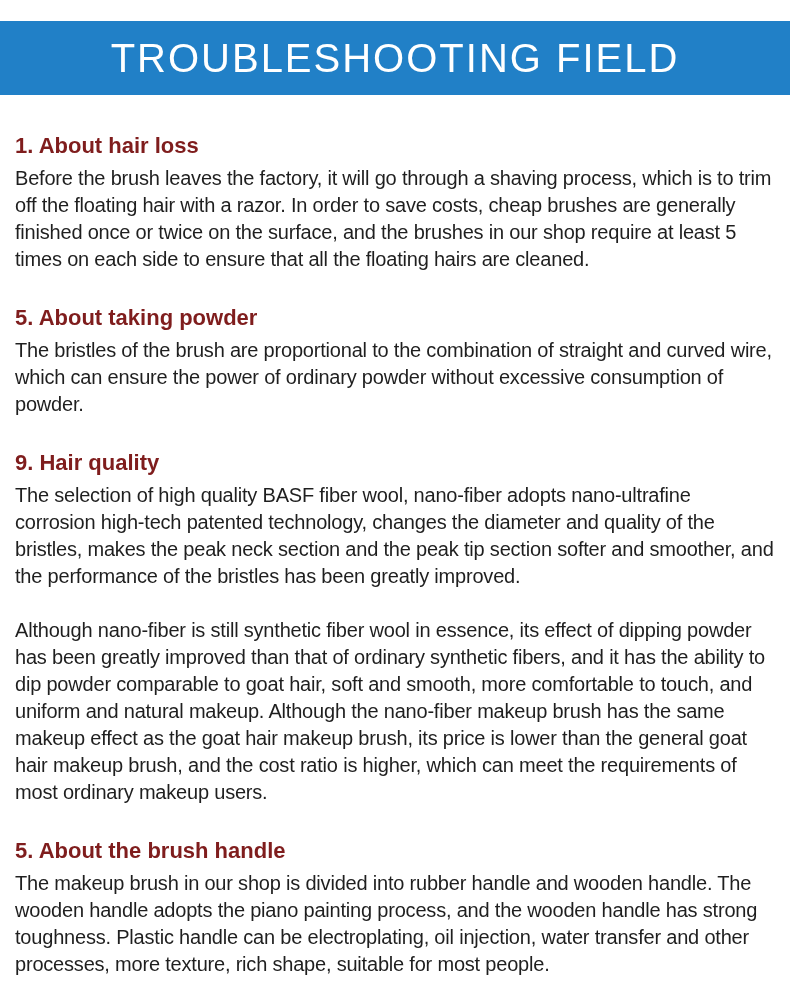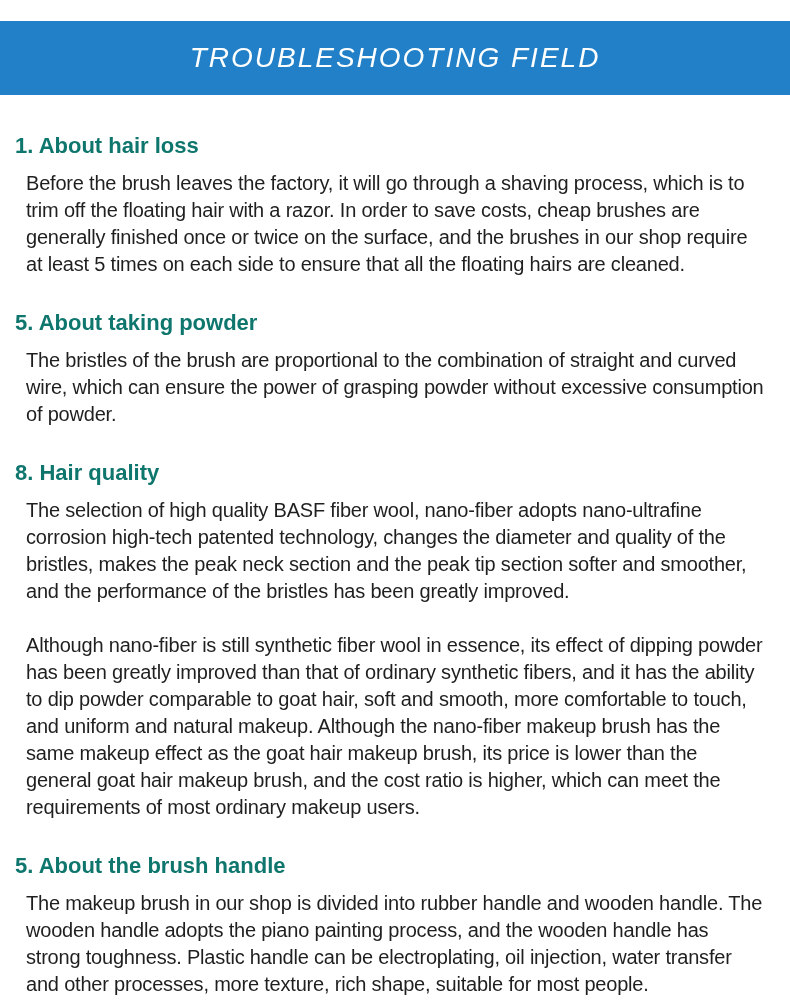--- a/index.html
+++ b/index.html
@@ -22,45 +22,44 @@
     margin-top: 21px;
     height: 74px;
     width: 100%;
     background: #2180c7;
     display: flex;
     align-items: center;
     justify-content: center;
   }
   .banner-title {
     color: #ffffff;
-    font-size: 28px;
+    font-size: 40px;
     font-weight: 400;
     letter-spacing: 2px;
     white-space: nowrap;
-    font-style: italic;
   }
   .content {
     padding: 0 15px;
   }
   .sec-heading {
-    color: #0f766e;
+    color: #7f1d1d;
     font-size: 22px;
     font-weight: 700;
     line-height: 26px;
     margin: 32px 0 6px 0;
   }
   .sec-heading.first {
     margin-top: 38px;
   }
   .sec-body {
     color: #1f1f1f;
     font-size: 20px;
     line-height: 27px;
     letter-spacing: -0.2px;
-    margin: 11px;
+    margin: 0;
   }
   .sec-body + .sec-body {
     margin-top: 27px;
   }
 </style>
 </head>
 <body>
 
 <div class="page">
 
@@ -70,25 +69,25 @@
 
   <div class="content">
 
     <section>
       <h2 class="sec-heading first">1. About hair loss</h2>
       <p class="sec-body">Before the brush leaves the factory, it will go through a shaving process, which is to trim off the floating hair with a razor. In order to save costs, cheap brushes are generally finished once or twice on the surface, and the brushes in our shop require at least 5 times on each side to ensure that all the floating hairs are cleaned.</p>
     </section>
 
     <section>
       <h2 class="sec-heading">5. About taking powder</h2>
-      <p class="sec-body">The bristles of the brush are proportional to the combination of straight and curved wire, which can ensure the power of grasping powder without excessive consumption of powder.</p>
+      <p class="sec-body">The bristles of the brush are proportional to the combination of straight and curved wire, which can ensure the power of ordinary powder without excessive consumption of powder.</p>
     </section>
 
     <section>
-      <h2 class="sec-heading">8. Hair quality</h2>
+      <h2 class="sec-heading">9. Hair quality</h2>
       <p class="sec-body">The selection of high quality BASF fiber wool, nano-fiber adopts nano-ultrafine corrosion high-tech patented technology, changes the diameter and quality of the bristles, makes the peak neck section and the peak tip section softer and smoother, and the performance of the bristles has been greatly improved.</p>
       <p class="sec-body">Although nano-fiber is still synthetic fiber wool in essence, its effect of dipping powder has been greatly improved than that of ordinary synthetic fibers, and it has the ability to dip powder comparable to goat hair, soft and smooth, more comfortable to touch, and uniform and natural makeup. Although the nano-fiber makeup brush has the same makeup effect as the goat hair makeup brush, its price is lower than the general goat hair makeup brush, and the cost ratio is higher, which can meet the requirements of most ordinary makeup users.</p>
     </section>
 
     <section>
       <h2 class="sec-heading">5. About the brush handle</h2>
       <p class="sec-body">The makeup brush in our shop is divided into rubber handle and wooden handle. The wooden handle adopts the piano painting process, and the wooden handle has strong toughness. Plastic handle can be electroplating, oil injection, water transfer and other processes, more texture, rich shape, suitable for most people.</p>
     </section>
 
   </div>

